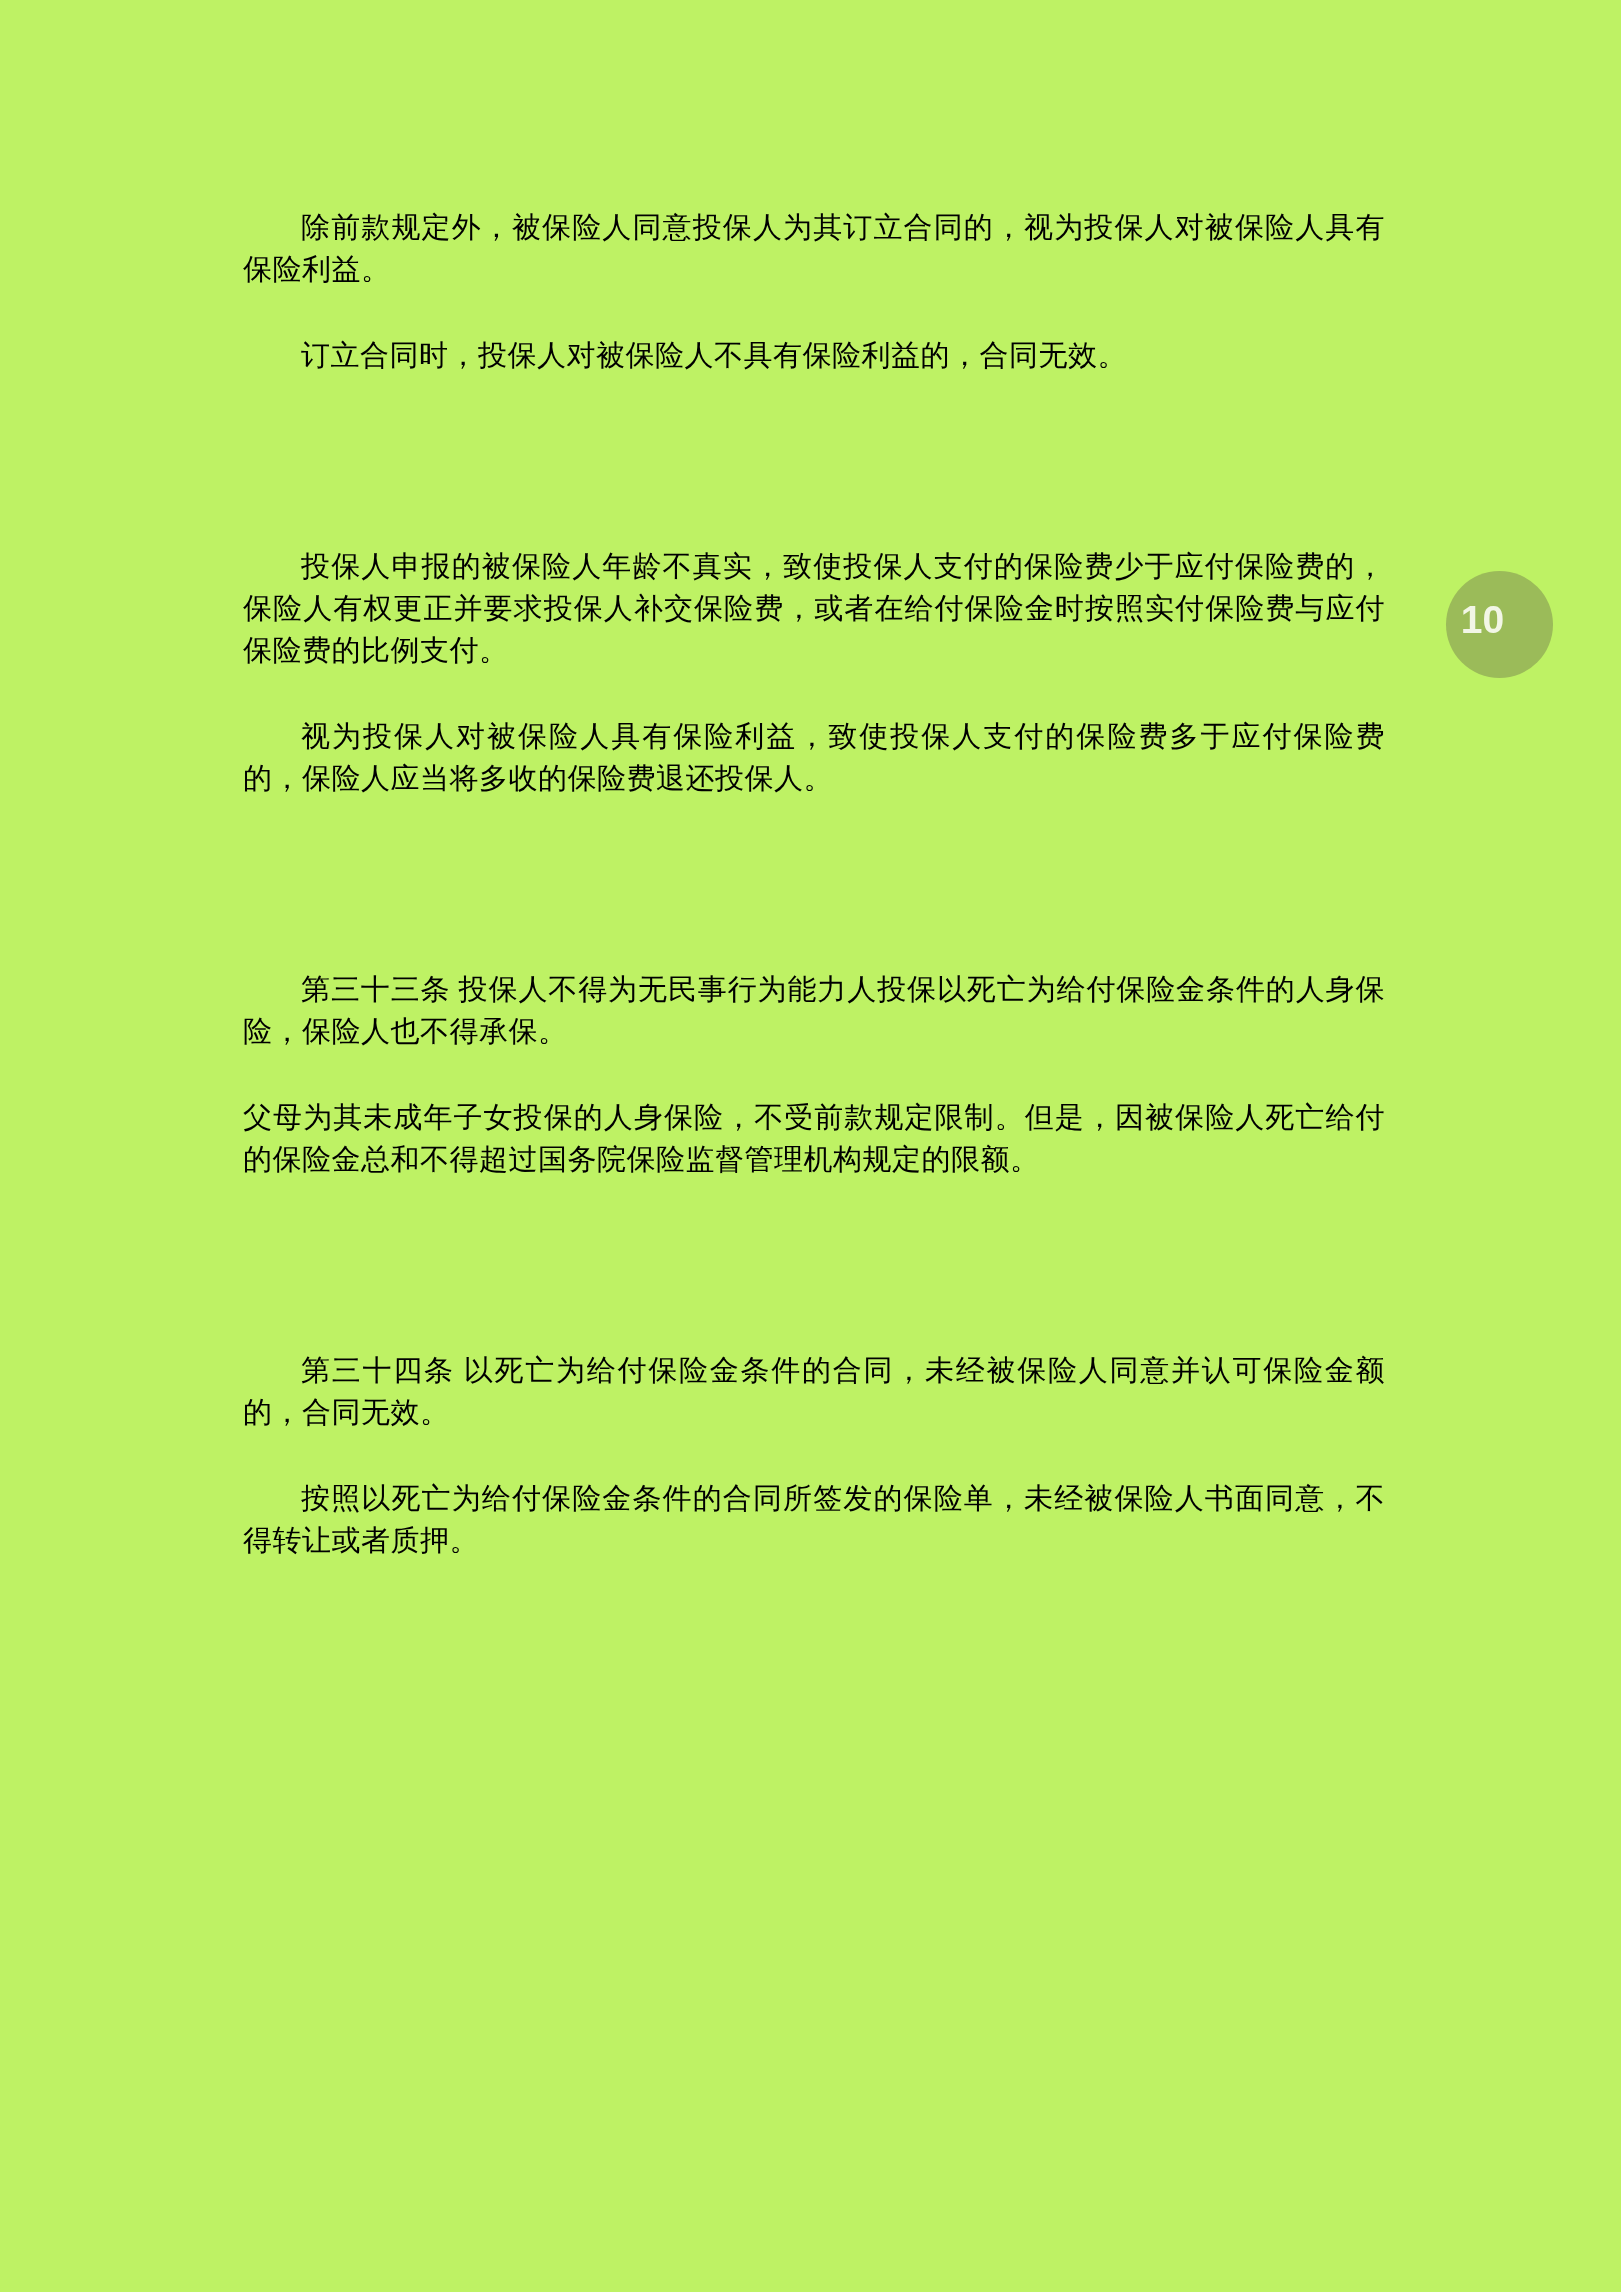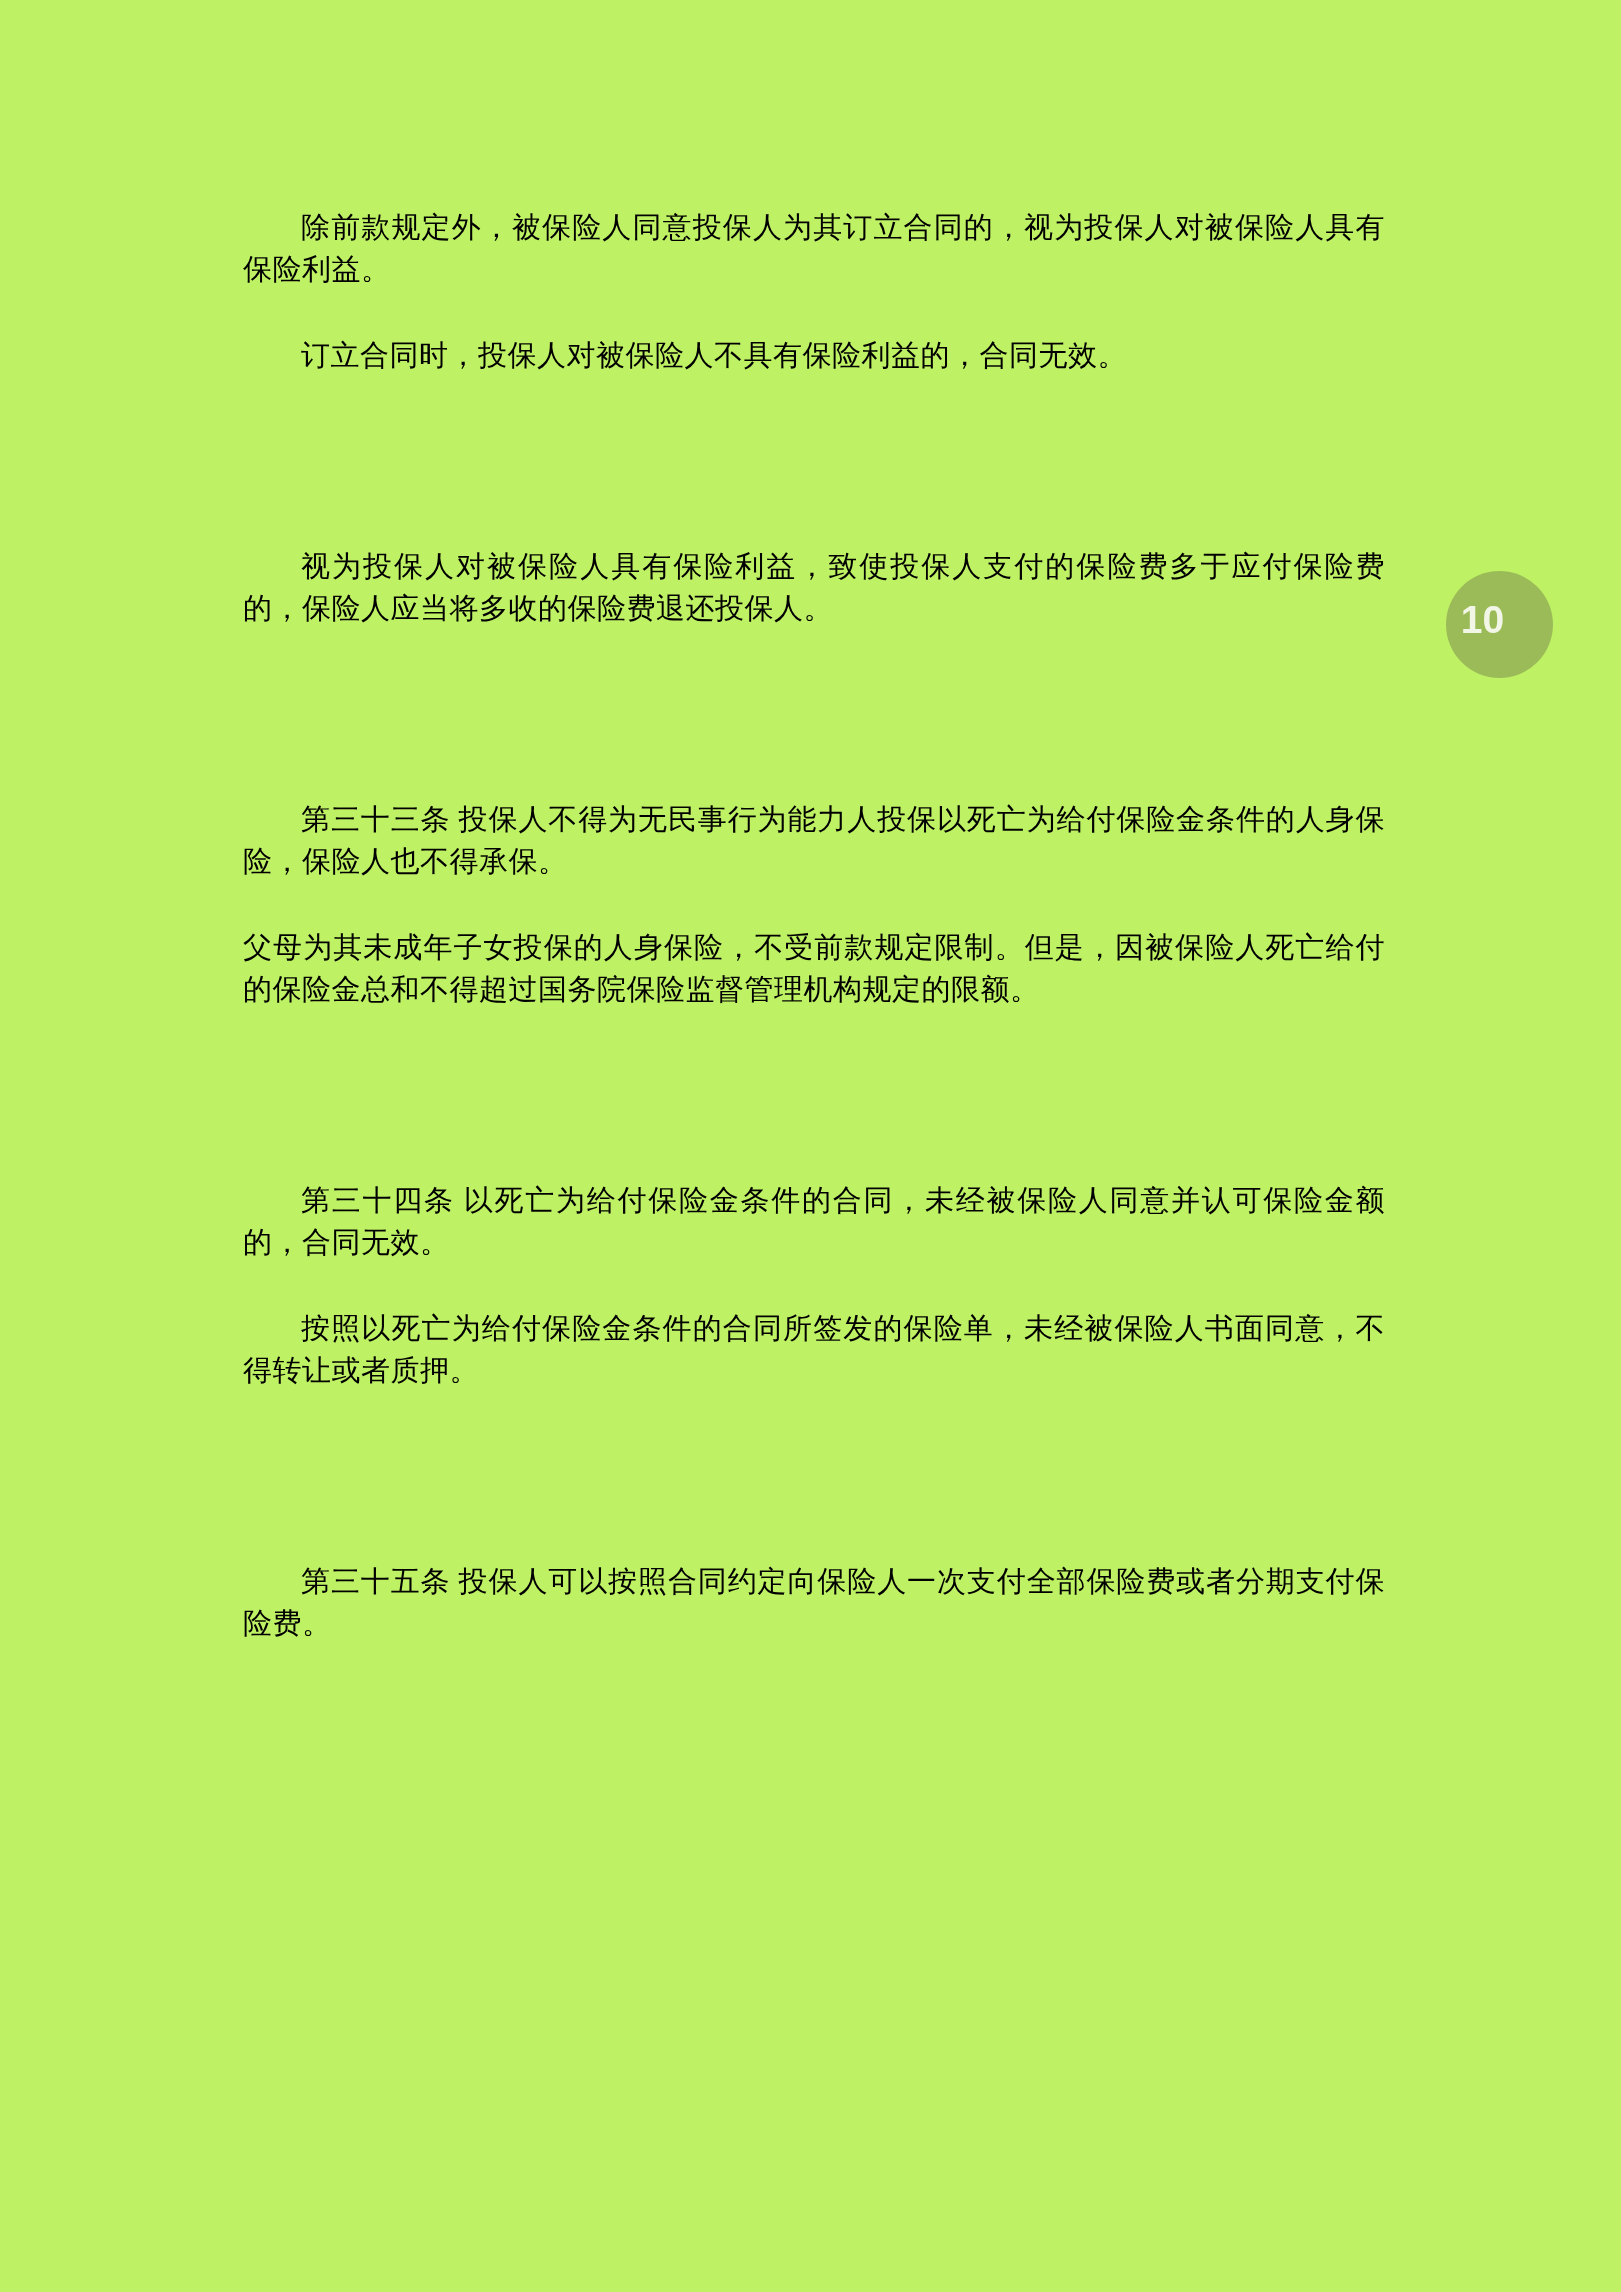--- a/index.html
+++ b/index.html
@@ -56,34 +56,34 @@
 </head>
 <body>
 
 <div class="page">
 
   <p class="para">除前款规定外，被保险人同意投保人为其订立合同的，视为投保人对被保险人具有保险利益。</p>
   <p class="para">订立合同时，投保人对被保险人不具有保险利益的，合同无效。</p>
 
   <div class="section-gap"></div>
 
+  <p class="para">投保人申报的被保险人年龄不真实，致使投保人支付的保险费少于应付保险费的，保险人有权更正并要求投保人补交保险费，或者在给付保险金时按照实付保险费与应付保险费的比例支付。</p>
   <p class="para">视为投保人对被保险人具有保险利益，致使投保人支付的保险费多于应付保险费的，保险人应当将多收的保险费退还投保人。</p>
 
   <div class="section-gap"></div>
 
   <p class="para">第三十三条 投保人不得为无民事行为能力人投保以死亡为给付保险金条件的人身保险，保险人也不得承保。</p>
   <p class="para no-indent">父母为其未成年子女投保的人身保险，不受前款规定限制。但是，因被保险人死亡给付的保险金总和不得超过国务院保险监督管理机构规定的限额。</p>
 
   <div class="section-gap"></div>
 
   <p class="para">第三十四条 以死亡为给付保险金条件的合同，未经被保险人同意并认可保险金额的，合同无效。</p>
   <p class="para">按照以死亡为给付保险金条件的合同所签发的保险单，未经被保险人书面同意，不得转让或者质押。</p>
 
   <div class="section-gap"></div>
 
-  <p class="para">第三十五条 投保人可以按照合同约定向保险人一次支付全部保险费或者分期支付保险费。</p>
 
   <div class="page-badge">
     <span class="num">10</span>
   </div>
 
 </div>
 
 
 </body></html>

